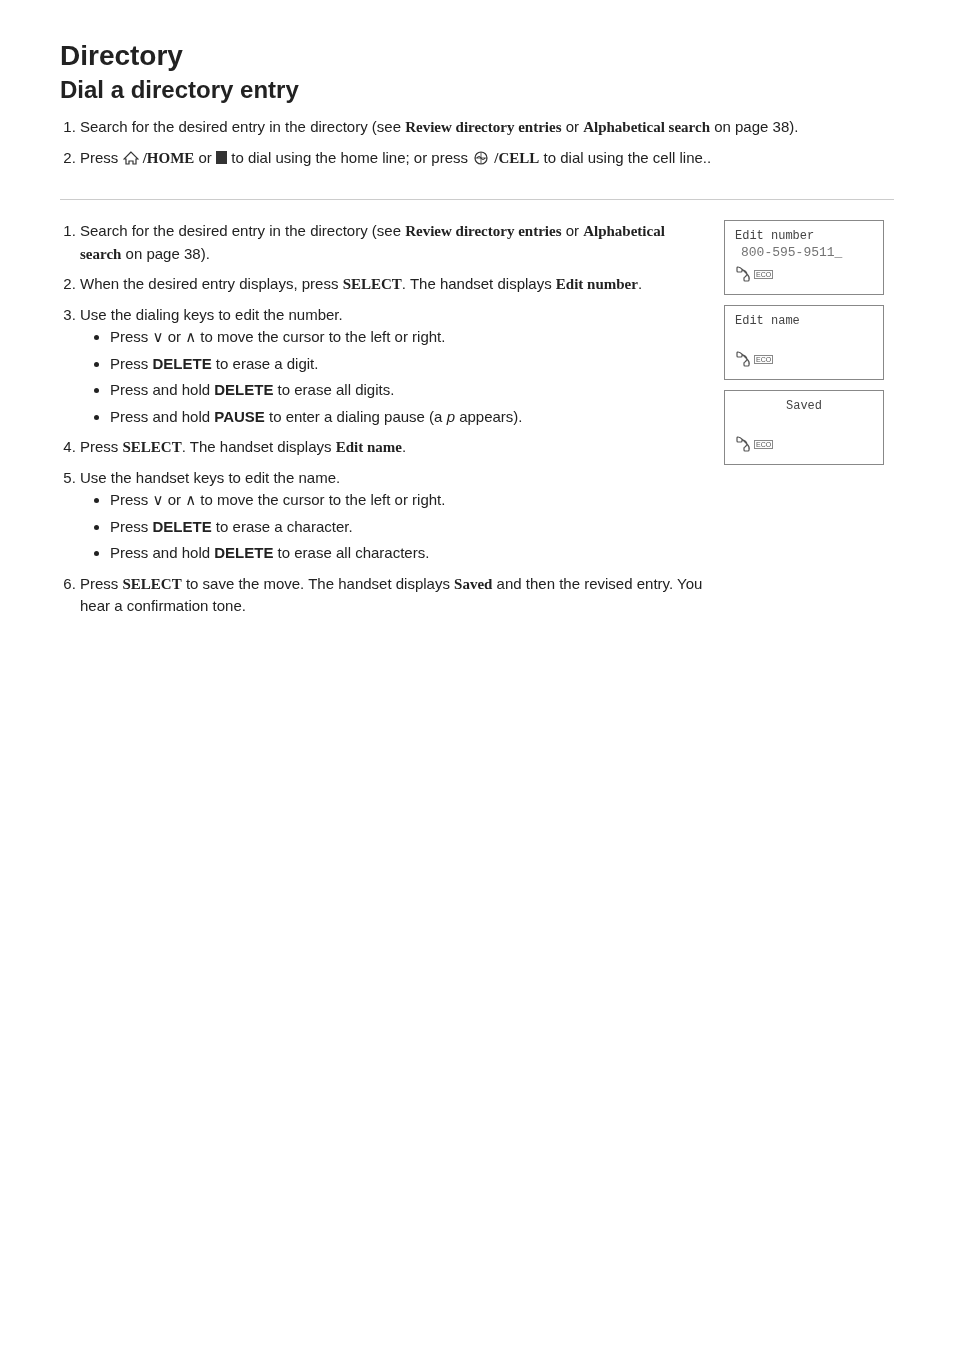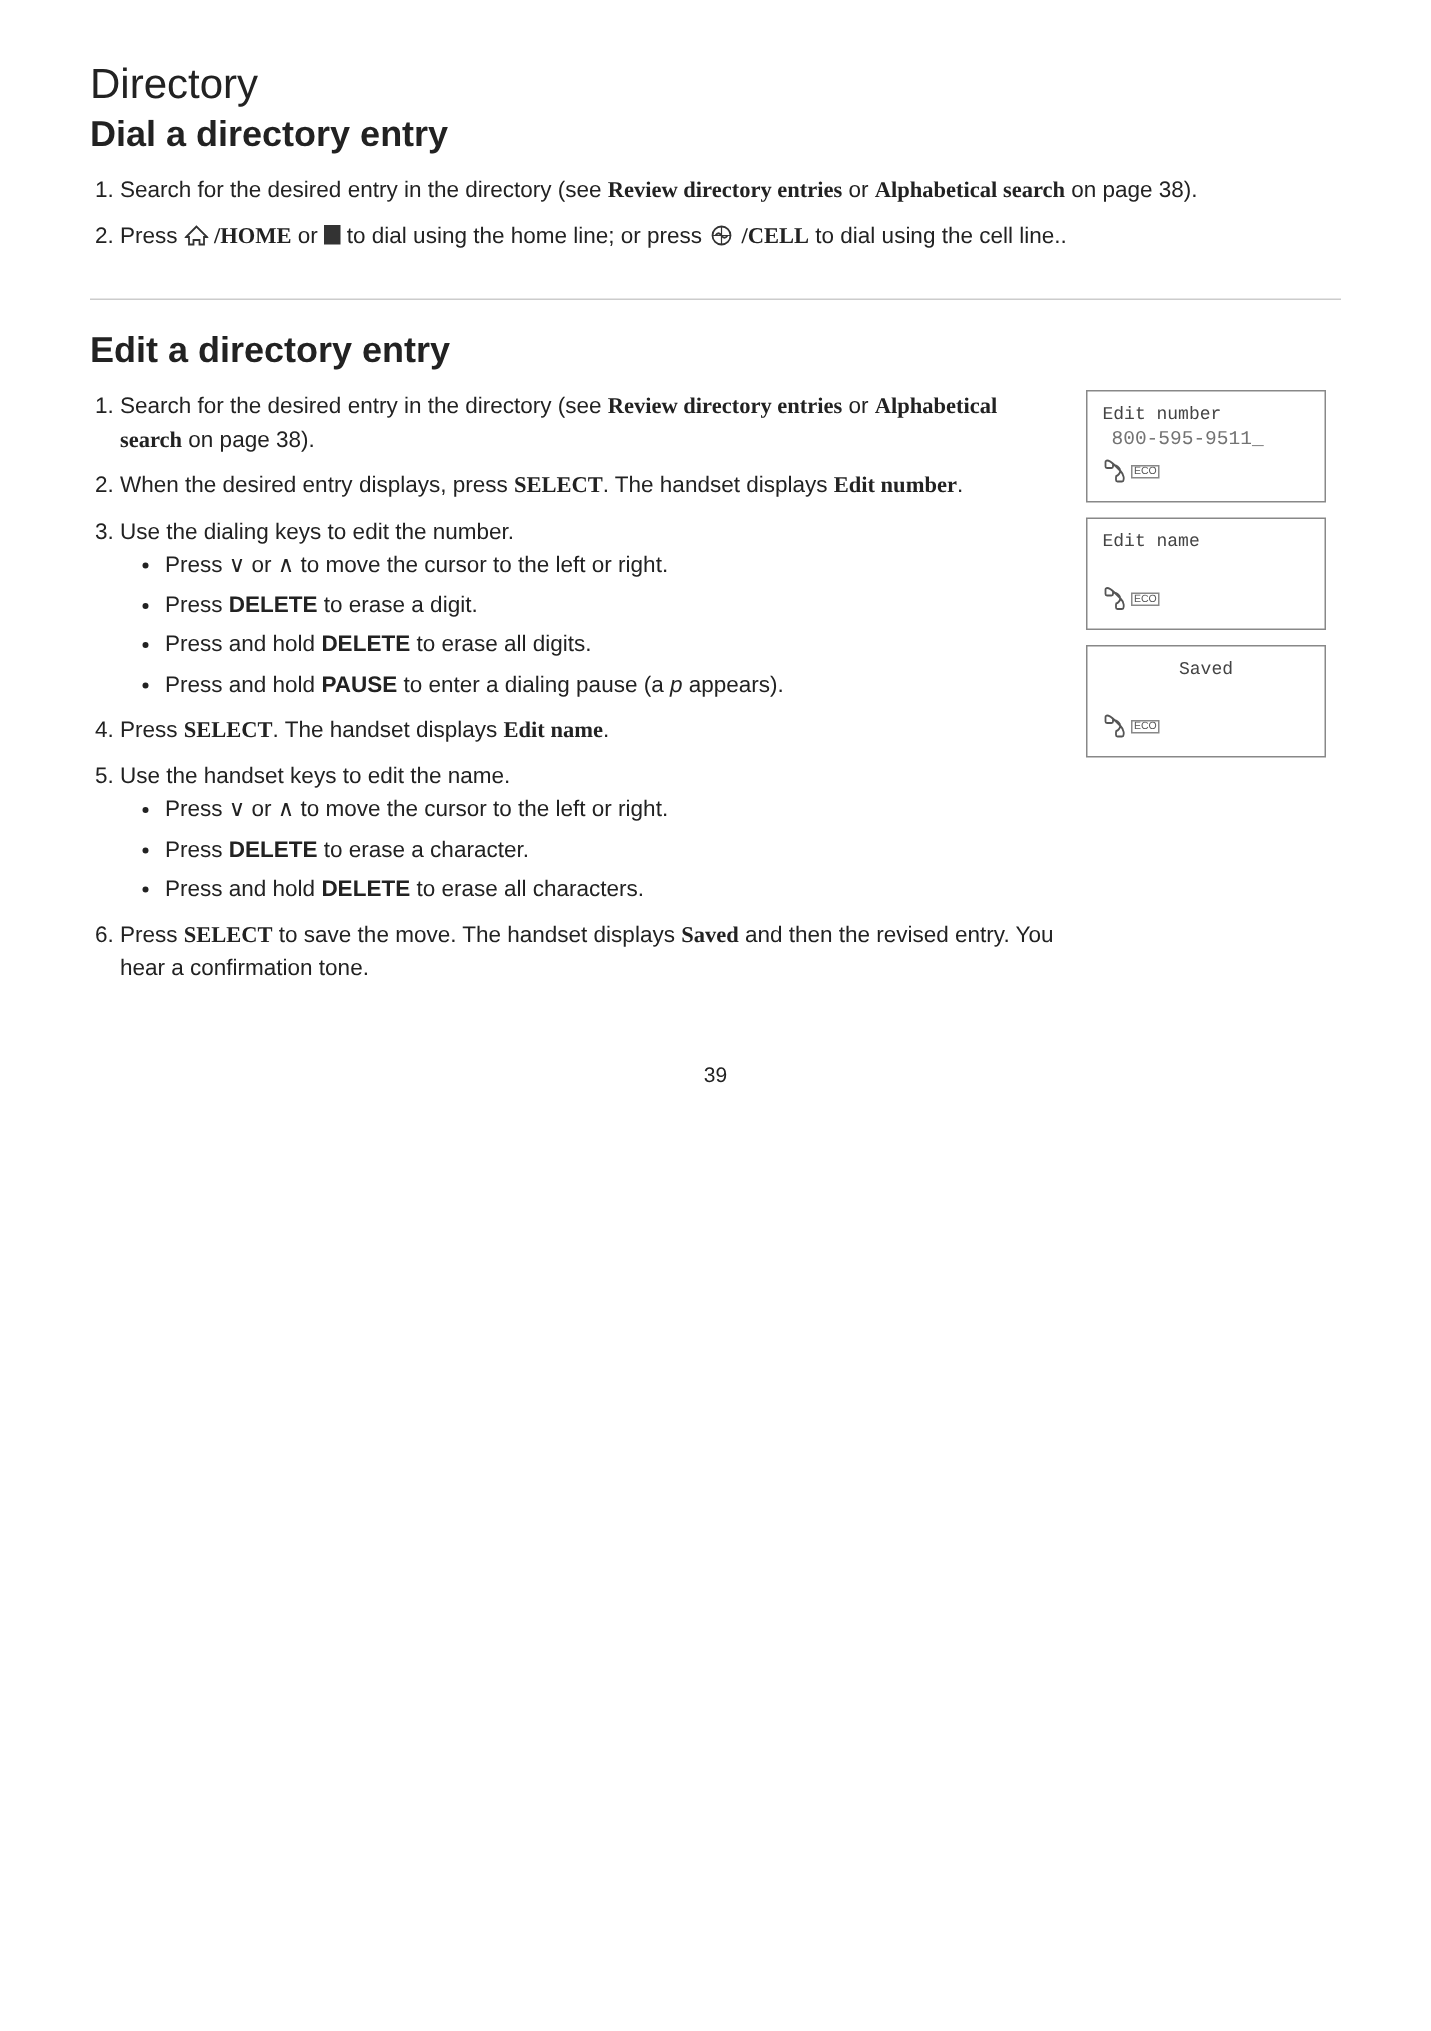--- a/index.html
+++ b/index.html
@@ -11,21 +11,21 @@
       font-size: 15px;
       color: #222;
       position: relative;
     }
     .page {
       padding: 40px 60px 60px 60px;
       position: relative;
     }
     h1 {
       font-size: 28px;
-      font-weight: normal;
+      font-weight: bold;
       margin-bottom: 4px;
     }
     h2 {
       font-size: 24px;
       font-weight: bold;
       margin-bottom: 12px;
     }
     .section {
       margin-bottom: 30px;
     }
@@ -142,21 +142,20 @@
         </svg>
         <span class="bold">/CELL</span>
         <span> to dial using the cell line..</span>
       </li>
     </ol>
   </div>
 
   <hr class="section-divider">
 
   <div class="section">
-    <h2>Edit a directory entry</h2>
 
     <div class="content-area">
 
       <div class="text-area">
         <ol>
 
           <li>
             <span>Search for the desired entry in the directory (see </span><span class="bold">Review directory entries</span><span> or </span><span class="bold">Alphabetical search</span><span> on page 38).</span>
           </li>
 
@@ -242,15 +241,14 @@
               <path d="M3,1 C3,1 2,1 2,2 L2,5 C2,6 3,6 3,6 L6,6 C7,6 7,5 7,5 L7,4 C7,4 9,4 10,5 L11,6 C12,7 12,9 11,10 L10,11 C10,11 9,11 9,12 L9,14 C9,14 9,15 10,15 L13,15 C14,15 14,14 14,14 C14,14 15,11 12,8 L8,4 C5,1 3,1 3,1 Z" fill="none" stroke="#555" stroke-width="1.2"></path>
             </svg>
             <span class="eco-badge">ECO</span>
           </div>
         </div>
 
       </div>
     </div>
   </div>
 
-  <div class="page-number">39</div>
 
 </div>
 
 </body></html>

